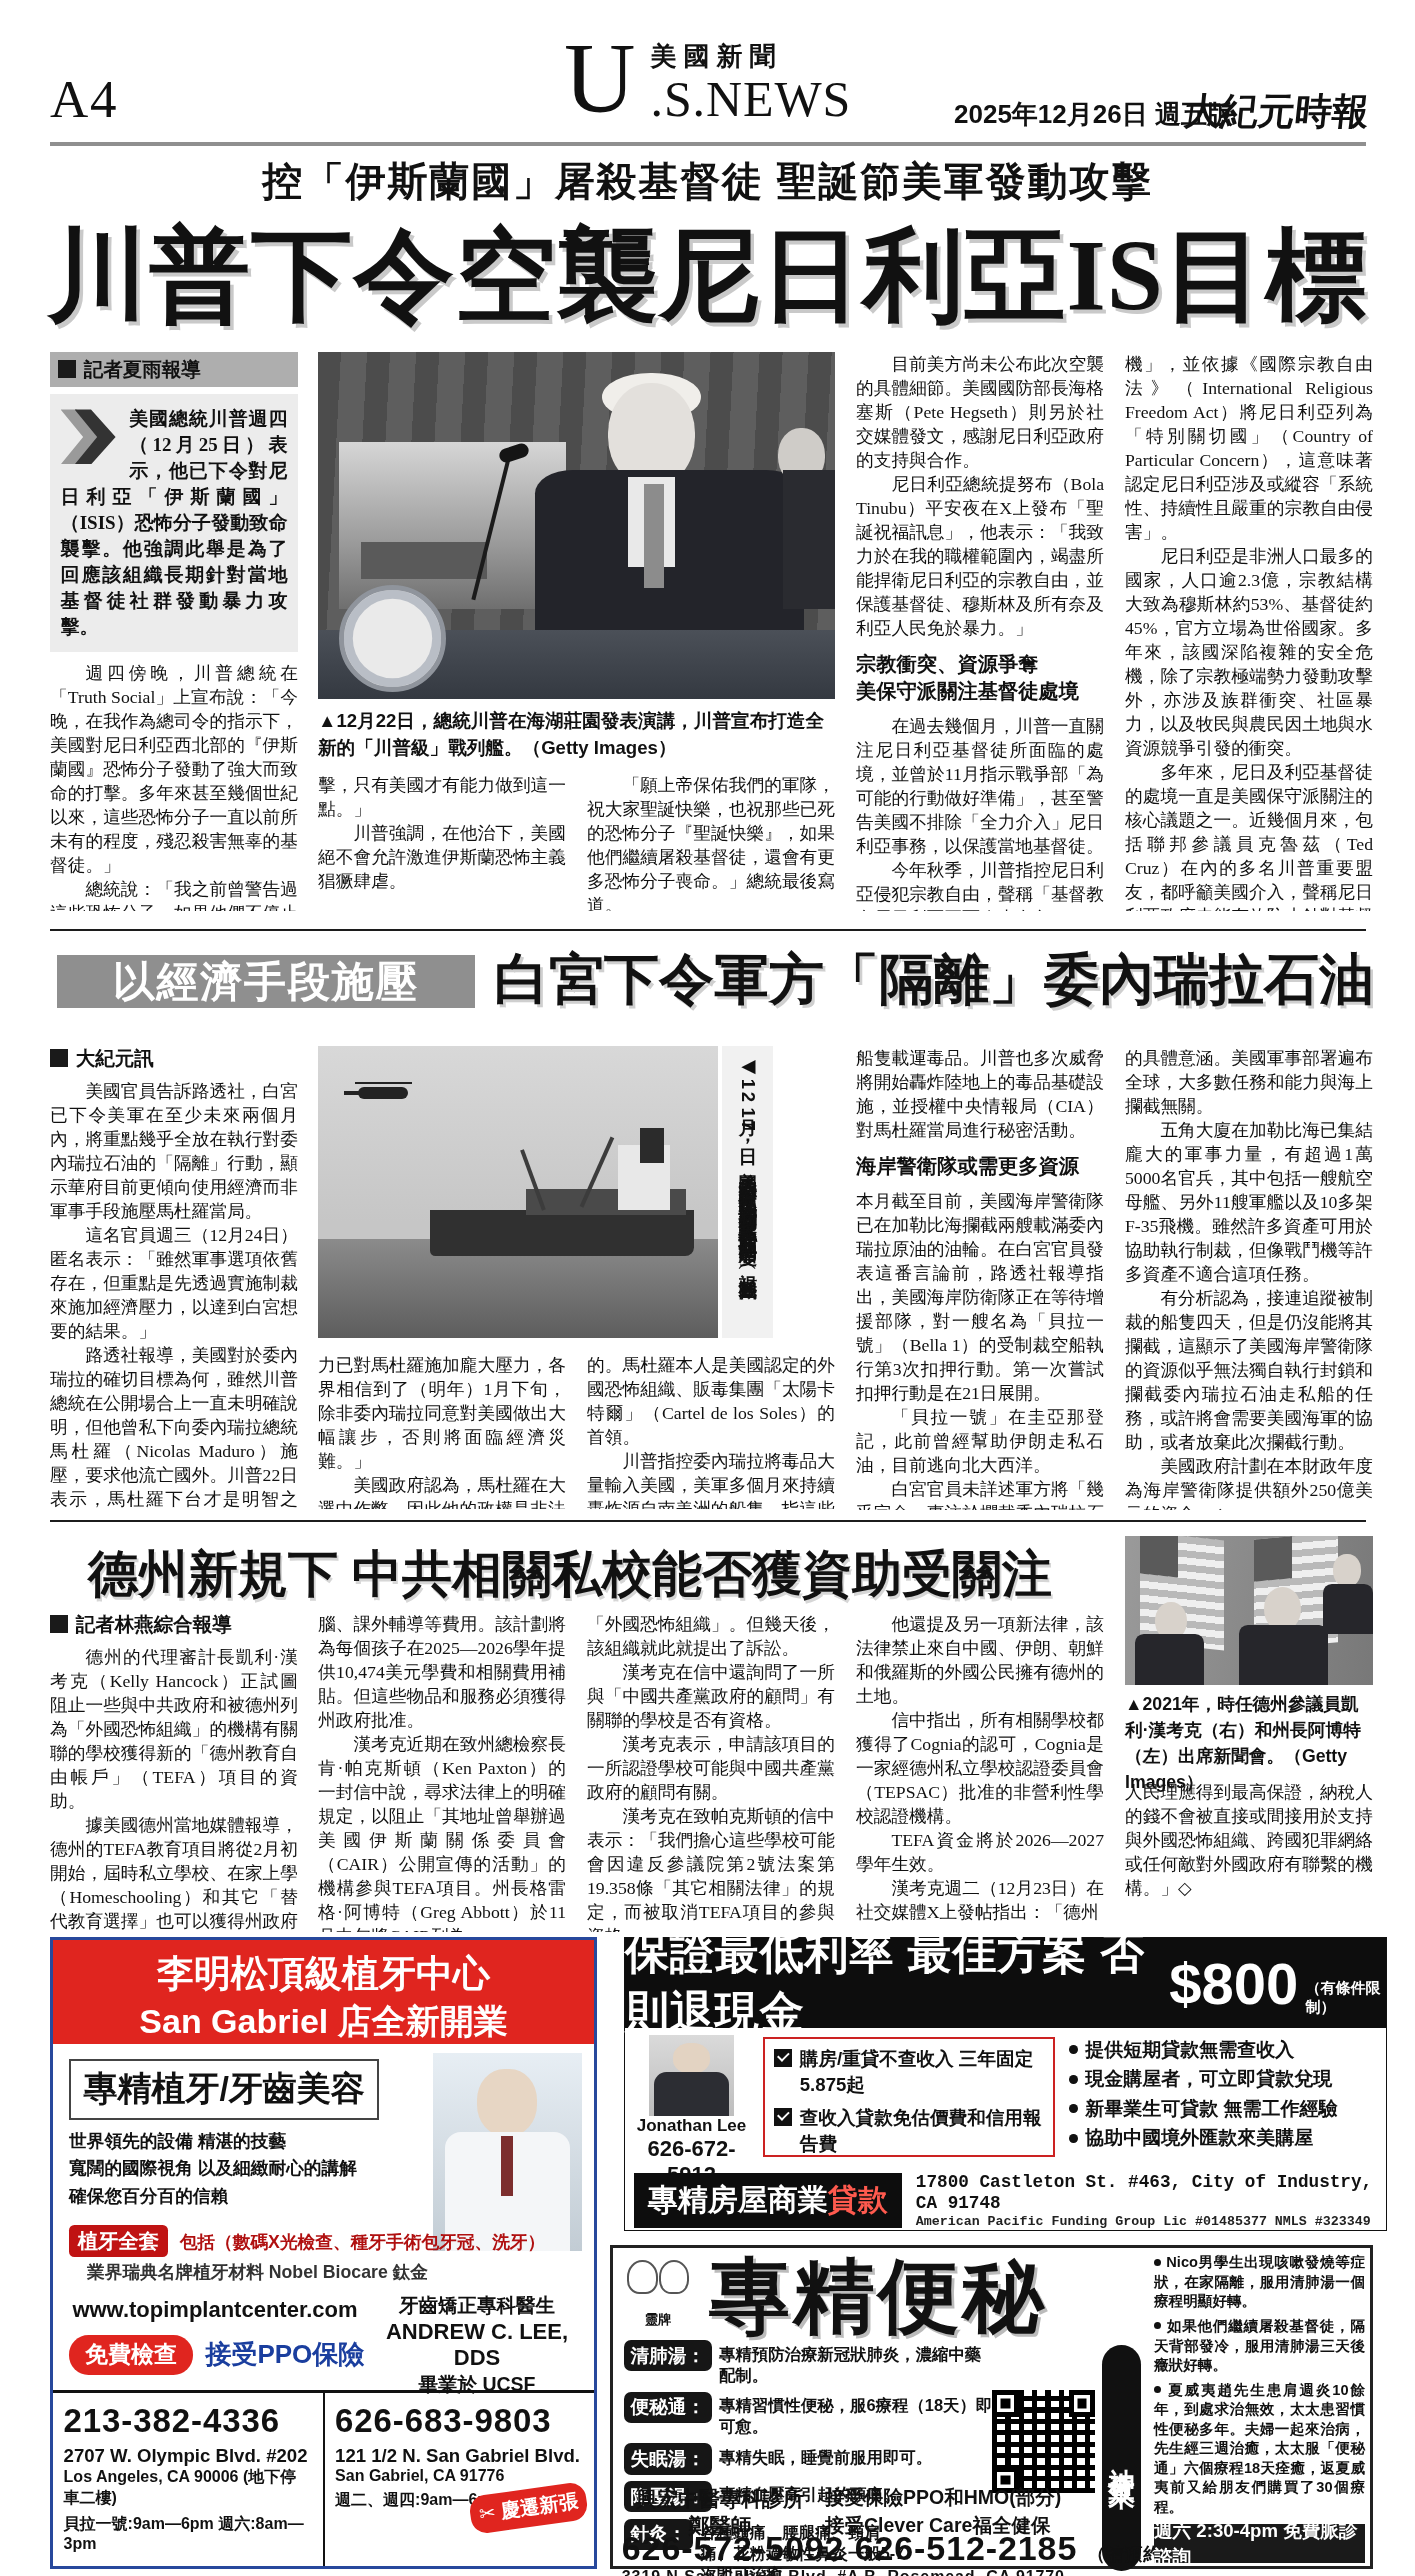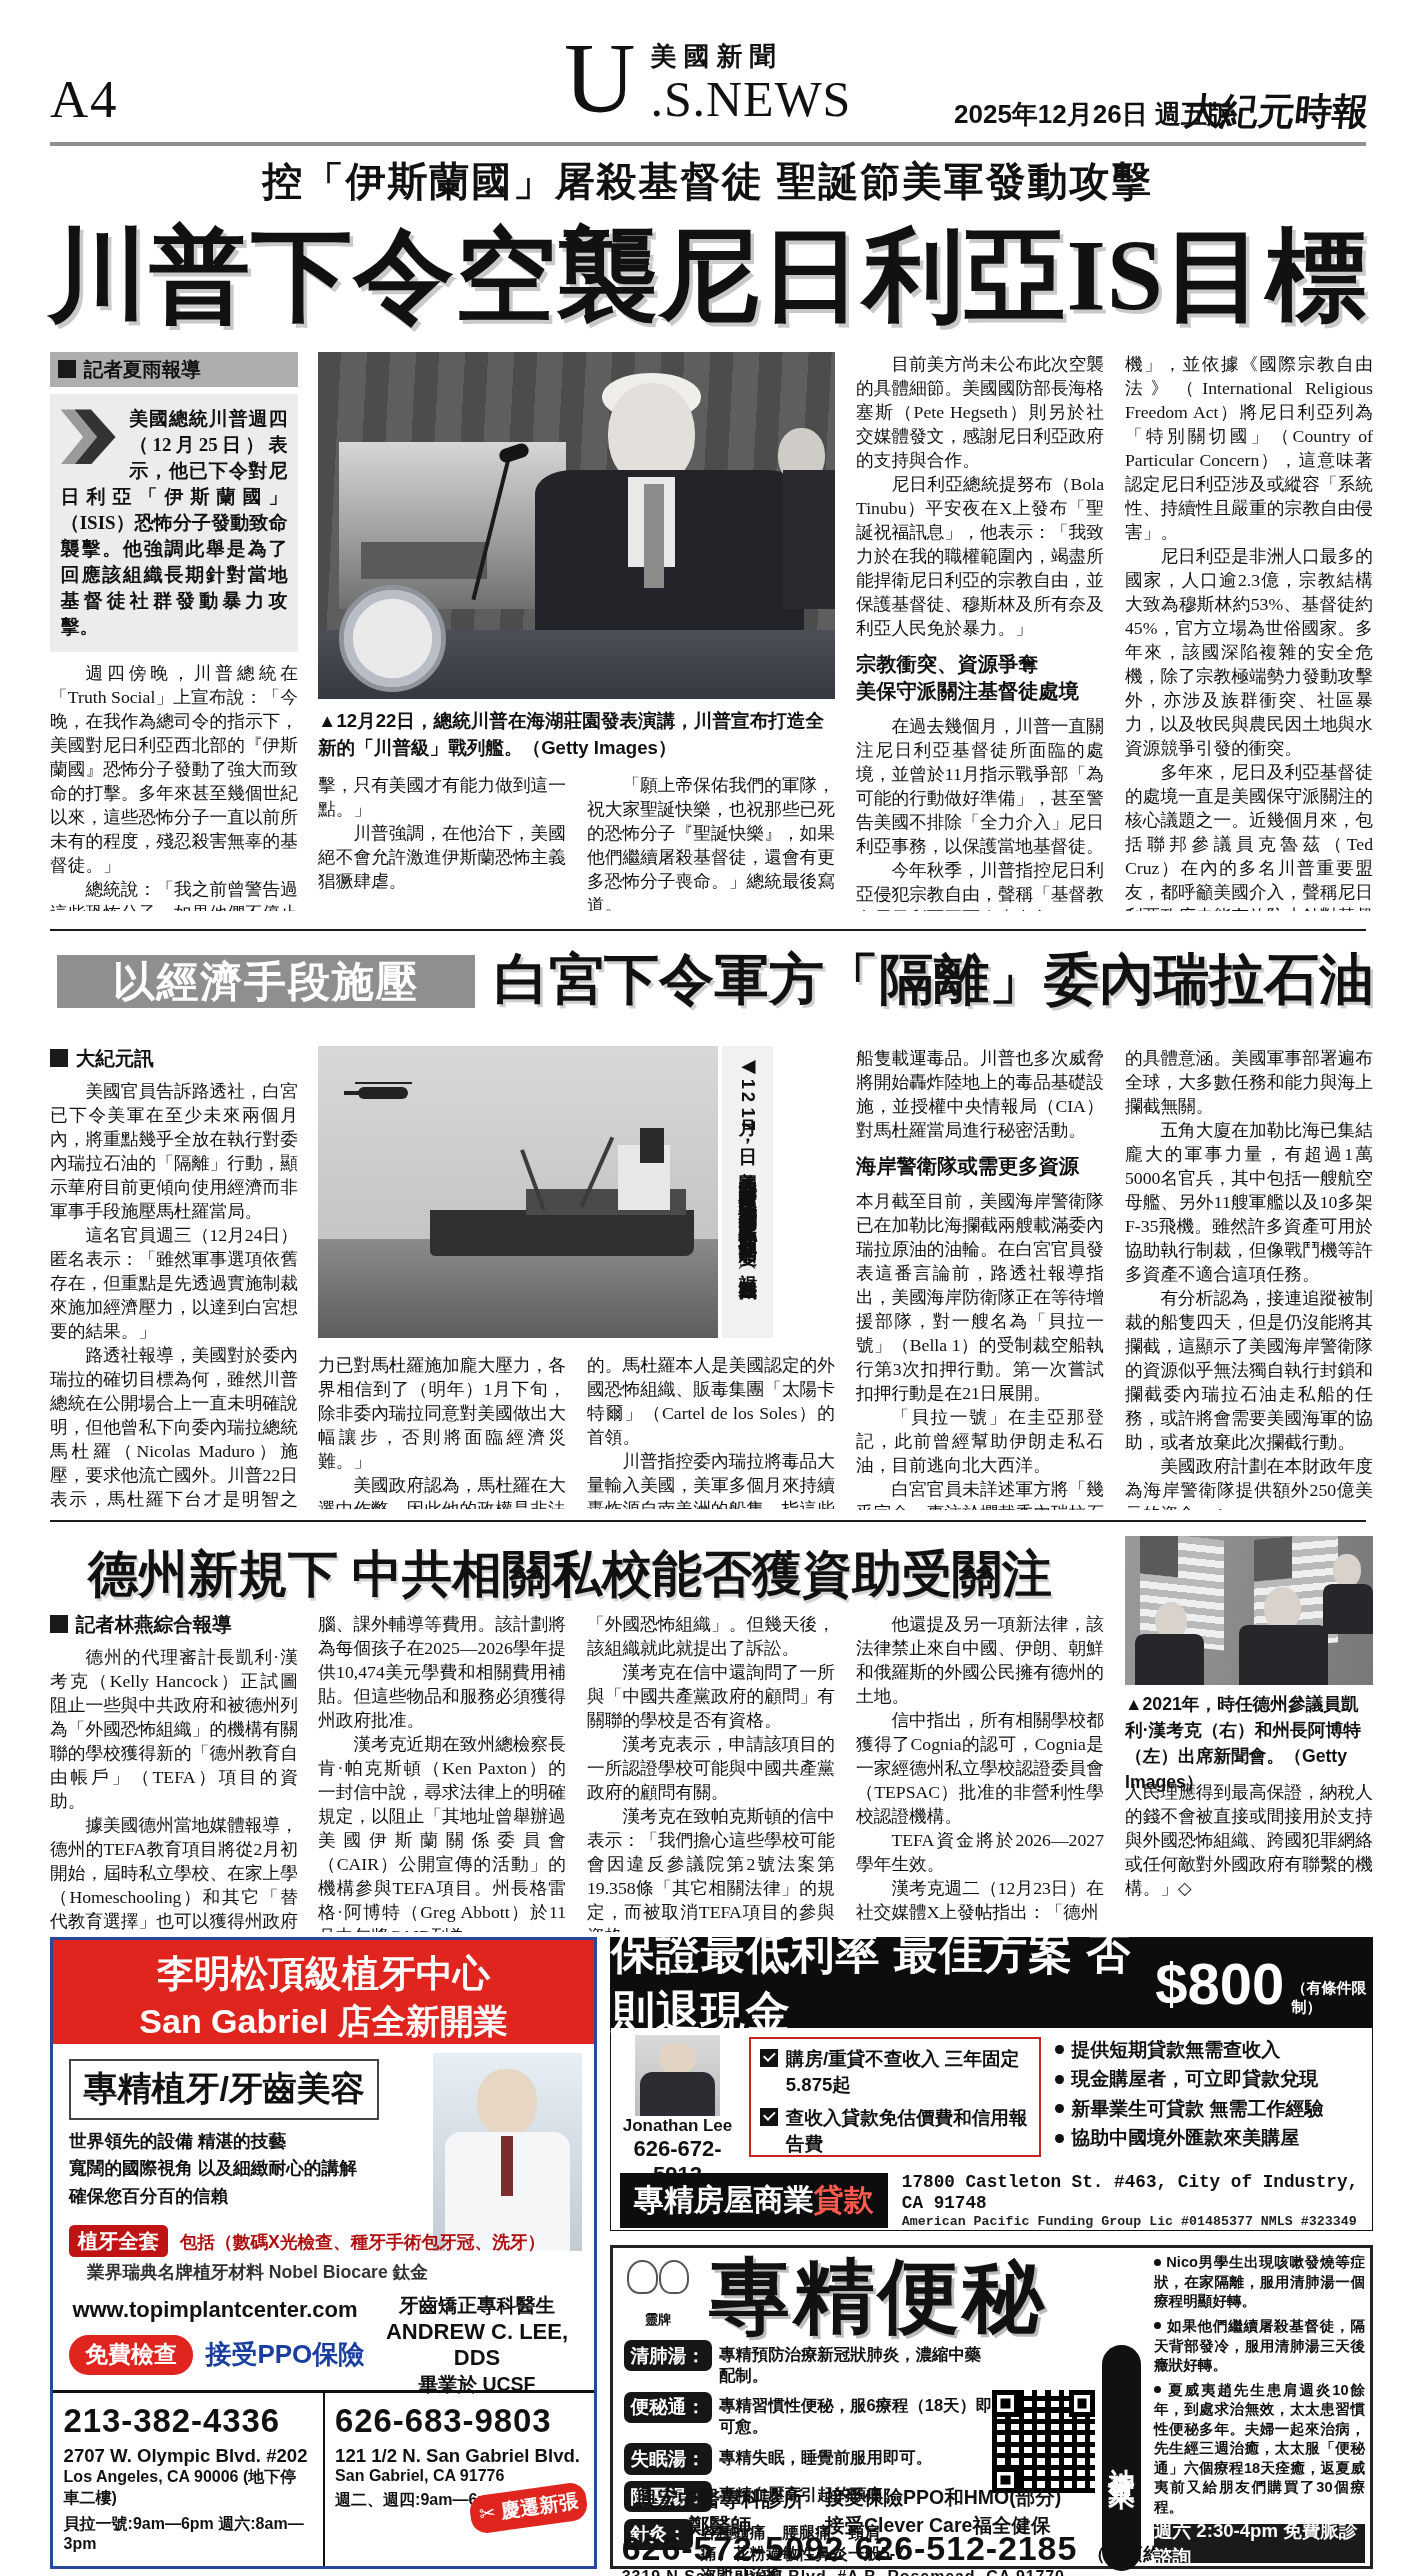--- a/index.html
+++ b/index.html
@@ -123,21 +123,21 @@
   .add-contact{position:absolute;left:0;bottom:0;width:100%;height:173px;border-top:3.5px solid #111;display:flex;}
   .add-loc{flex:1;padding:8.8px 10.6px;box-sizing:border-box;}
   .add-loc.r{border-left:2.7px solid #111;position:relative;}
   .add-phone{font-size:33px;font-weight:900;letter-spacing:0.9px;}
   .add-a1{font-size:18.6px;font-weight:900;margin-top:5.3px;}
   .add-a2{font-size:16px;font-weight:bold;}
   .add-hrs{font-size:16px;font-weight:900;margin-top:5.3px;}
   .add-badge{position:absolute;right:7px;bottom:39px;background:#e0251f;color:#fff;border-radius:16px;
      font-weight:900;font-size:19.5px;padding:5.3px 8.8px;transform:rotate(-8deg);}
 
-  .ad-mort{left:610px;top:1937px;width:763px;height:294px;border:1.8px solid #111;box-sizing:border-box;background:#fff;}
+  .ad-mort{left:624px;top:1937px;width:763px;height:294px;border:1.8px solid #111;box-sizing:border-box;background:#fff;}
   .adm-hdr{height:90px;background:#0d0d0d;color:#fff;display:flex;align-items:center;justify-content:center;gap:7px;}
   .adm-hdr .big{font-size:44px;font-weight:900;letter-spacing:0.9px;}
   .adm-hdr .amt{font-size:58px;font-weight:900;}
   .adm-hdr .cond{font-size:15px;font-weight:bold;align-self:flex-end;padding-bottom:10.6px;}
   .adm-body{display:flex;height:138px;}
   .adm-photo-wrap{width:133px;text-align:center;padding-top:7px;}
   .adm-photo{position:relative;width:85px;height:81px;margin:0 auto;overflow:hidden;}
   .adm-name{font-size:17px;font-weight:900;}
   .adm-phone{font-size:22px;font-weight:900;}
   .adm-checks{width:292px;border:2.7px solid #c22;margin:8.8px 5.3px;padding:7px 8.8px;box-sizing:border-box;}

